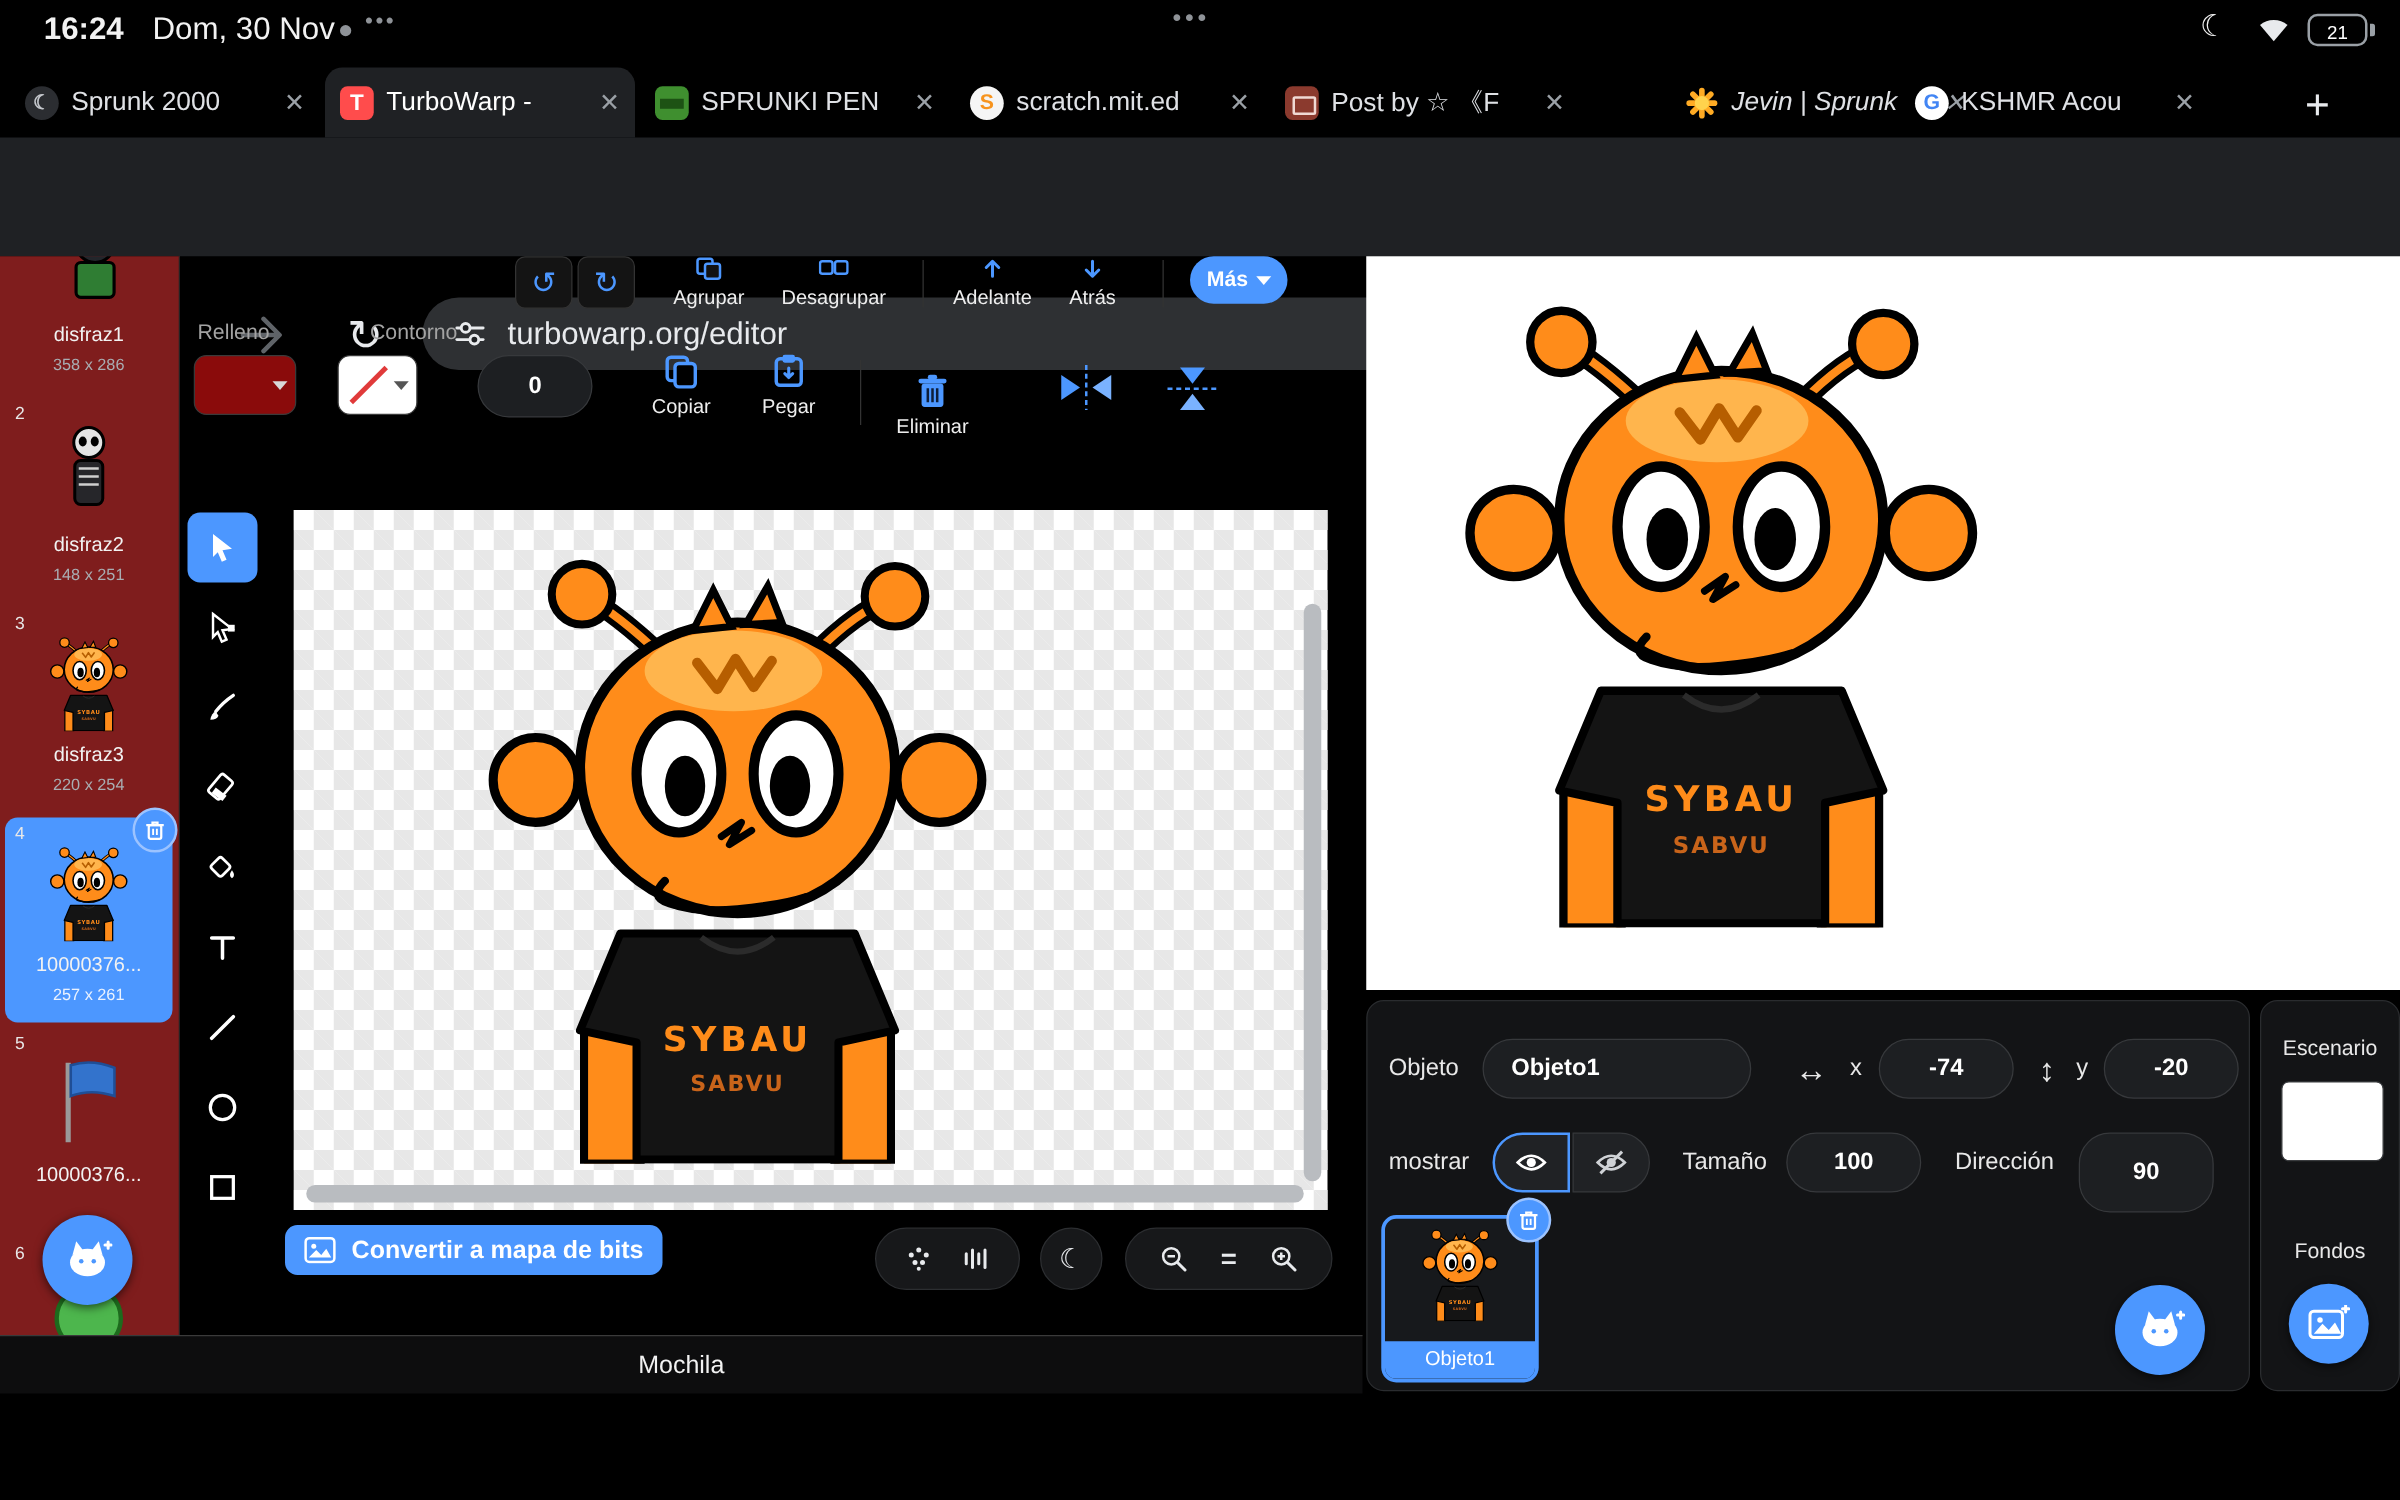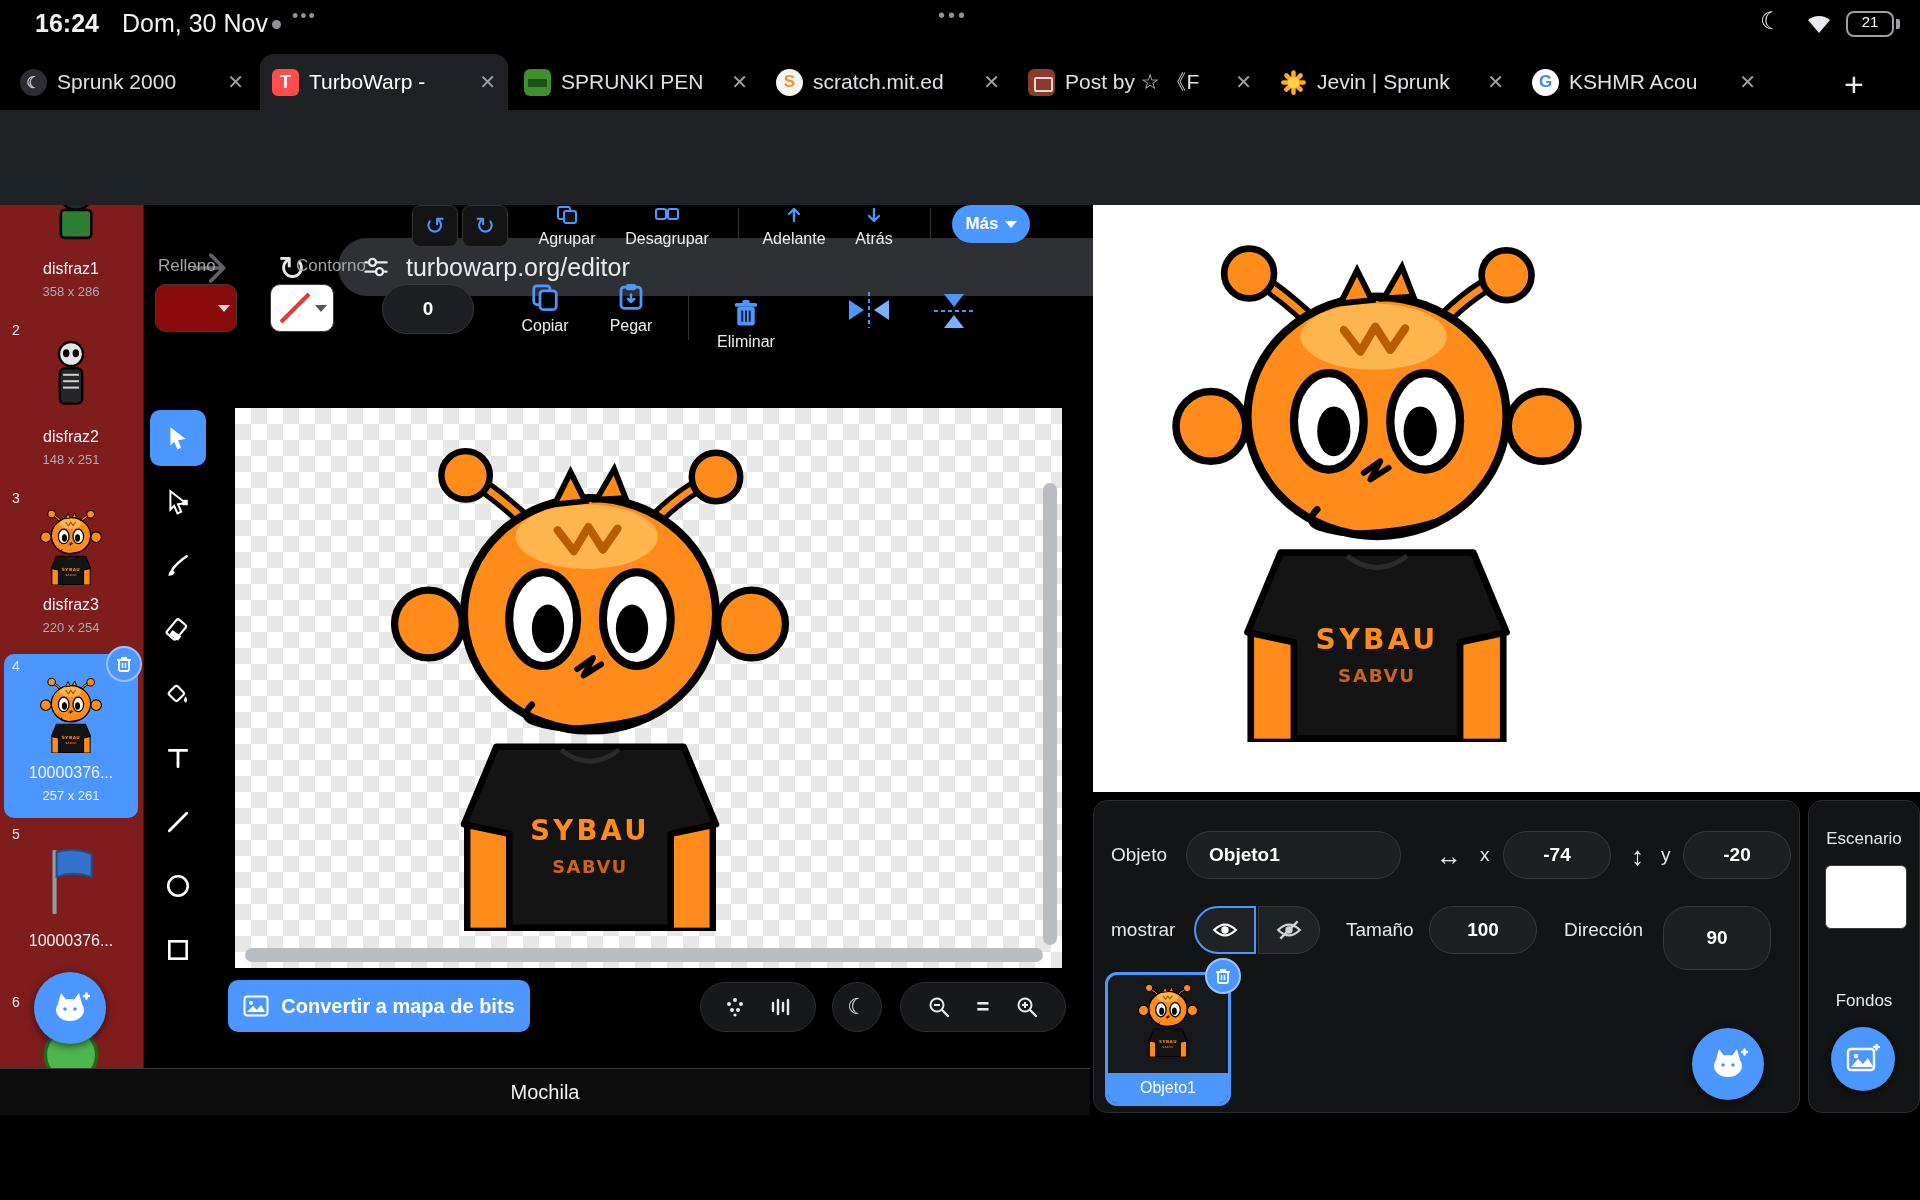--- a/index.html
+++ b/index.html
@@ -64,21 +64,21 @@
   .caret{width:0;height:0;border-left:6px solid transparent;border-right:6px solid transparent;border-top:7px solid #fff;}
   .caret.dark{border-top-color:#555;}
   .swatch{border-radius:10px;border:1px solid #3a3a3a;box-sizing:border-box;display:flex;align-items:center;justify-content:flex-end;padding-right:6px;}
   .tool{left:150px;width:56px;height:56px;border-radius:10px;display:flex;align-items:center;justify-content:center;}
   .tool.selected{background:#4c97ff;}
   .canvas{left:235px;top:408px;width:827px;height:560px;background-color:#fff;
     background-image:linear-gradient(45deg,#e7e7e7 25%,transparent 25%,transparent 75%,#e7e7e7 75%),
                      linear-gradient(45deg,#e7e7e7 25%,transparent 25%,transparent 75%,#e7e7e7 75%);
     background-size:32px 32px;background-position:0 0,16px 16px;}
   .scroll{background:#b9bcc0;border-radius:8px;}
-  .convert-btn{left:228px;top:980px;width:302px;height:52px;border-radius:10px;background:#4c97ff;
+  .convert-btn{left:228px;top:980px;width:302px;height:40px;border-radius:10px;background:#4c97ff;
                display:flex;align-items:center;justify-content:center;gap:12px;
                font-size:20px;font-weight:bold;color:#fff;}
   .cgroup{background:#17181a;border:1px solid #2c2e31;border-radius:26px;display:flex;align-items:center;justify-content:space-evenly;}
 
   
   .stage{left:1093px;top:205px;width:827px;height:587px;background:#fff;}
   .panel{background:#131416;border:1px solid #2a2c2f;border-radius:14px;box-sizing:border-box;}
   .slabel{color:#e8e8e8;font-size:19px;}
   .eyebtn{width:62px;height:48px;background:#202225;box-sizing:border-box;display:flex;align-items:center;justify-content:center;}
   .sprite-thumb{left:1105px;top:972px;width:126px;height:134px;border:3px solid #4c97ff;border-radius:12px;
@@ -131,21 +131,21 @@
   <div class="abs status-bar">
     <div class="abs st-text" style="left:35px;font-weight:bold;">16:24</div>
     <div class="abs st-text" style="left:122px;">Dom, 30 Nov</div>
     <div class="abs" style="left:272px;top:20px;width:9px;height:9px;border-radius:50%;background:#8f9398;"></div>
     <div class="abs st-text st-dim" style="left:292px;top:6px;font-size:18px;letter-spacing:2px;">•••</div>
     <div class="abs st-text st-dim" style="left:938px;top:4px;font-size:20px;letter-spacing:3px;">•••</div>
     <div class="abs st-text" style="left:1760px;top:7px;font-size:24px;">☾</div>
     <svg class="abs" style="left:1804px;top:11px;" width="30" height="26" viewBox="0 0 30 26">
       <path d="M15,22 L4,9 A17,17 0 0 1 26,9 Z" fill="#e8eaed"></path>
     </svg>
-    <div class="abs" style="left:1846px;top:11px;width:48px;height:26px;border:2px solid #9aa0a6;border-radius:8px;box-sizing:border-box;display:flex;align-items:flex-start;justify-content:center;">
+    <div class="abs" style="left:1846px;top:11px;width:48px;height:26px;border:2px solid #9aa0a6;border-radius:8px;box-sizing:border-box;display:flex;align-items:flex-end;justify-content:center;">
       <span style="font-size:15px;color:#fff;">21</span>
     </div>
     <div class="abs" style="left:1896px;top:19px;width:4px;height:10px;background:#9aa0a6;border-radius:0 2px 2px 0;"></div>
   </div>
 
   <div class="abs tab-strip">
     <div class="abs tab" style="left:8px;">
       <div class="favicon ic" style="background:#2b2d31;border-radius:50%;color:#c4c7cc;font-size:16px;">
           <span>☾</span>
         </div>
@@ -173,21 +173,21 @@
       <span class="tab-label">scratch.mit.ed</span>
       <span class="tab-close">✕</span>
     </div>
     <div class="abs tab" style="left:1016px;">
       <div class="favicon" style="background:#8b3a2e;position:relative;">
         <div style="position:absolute;left:6px;top:8px;width:15px;height:11px;border:2px solid #f0d9d4;border-radius:2px;"></div>
       </div>
       <span class="tab-label">Post by ☆ 《F</span>
       <span class="tab-close">✕</span>
     </div>
-    <div class="abs tab" style="left:1268px;">
+    <div class="abs tab" style="left:1336px;font-style:italic;">
       <svg class="favicon" viewBox="0 0 24 24" style="border-radius:0;">
         <g fill="#ffab24">
             <rect x="10" y="1" width="4" height="22" rx="2"></rect>
             <rect x="1" y="10" width="22" height="4" rx="2"></rect>
         <rect x="10" y="1" width="4" height="22" rx="2" transform="rotate(45 12 12)"></rect>
             <rect x="1" y="10" width="22" height="4" rx="2" transform="rotate(45 12 12)"></rect>
           </g>
         <circle cx="12" cy="12" r="5" fill="#ffd34d"></circle>
       </svg>
       <span class="tab-label">Jevin | Sprunk</span>

